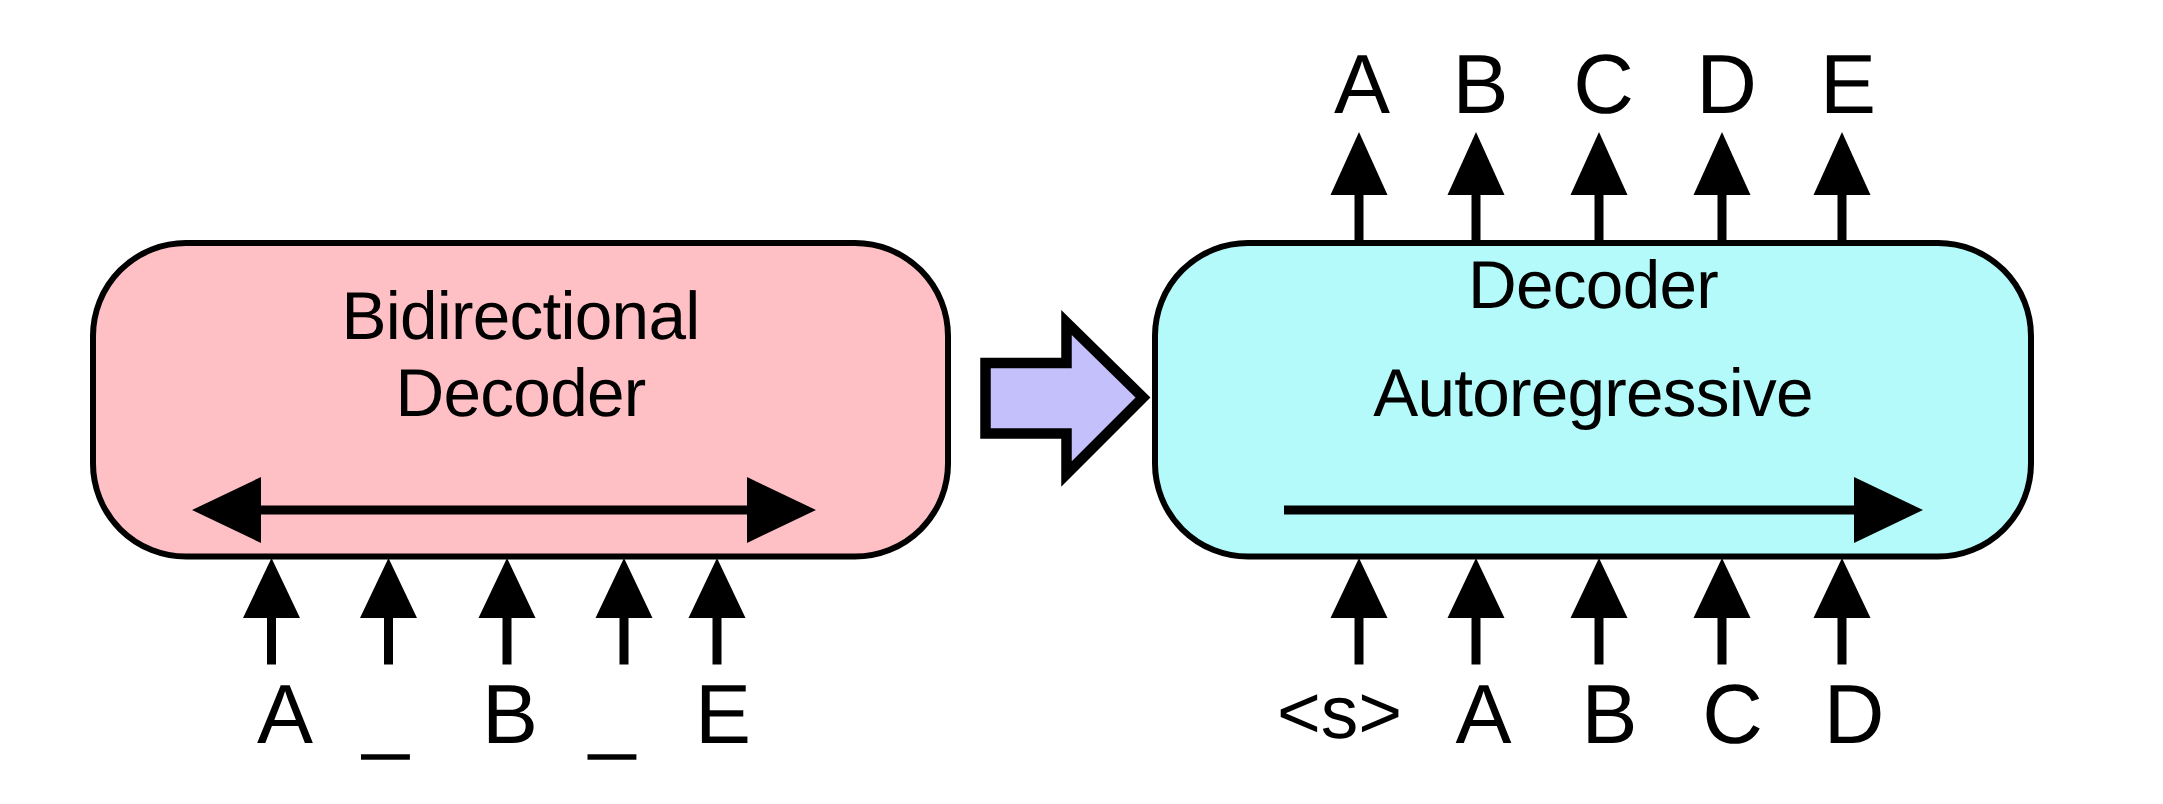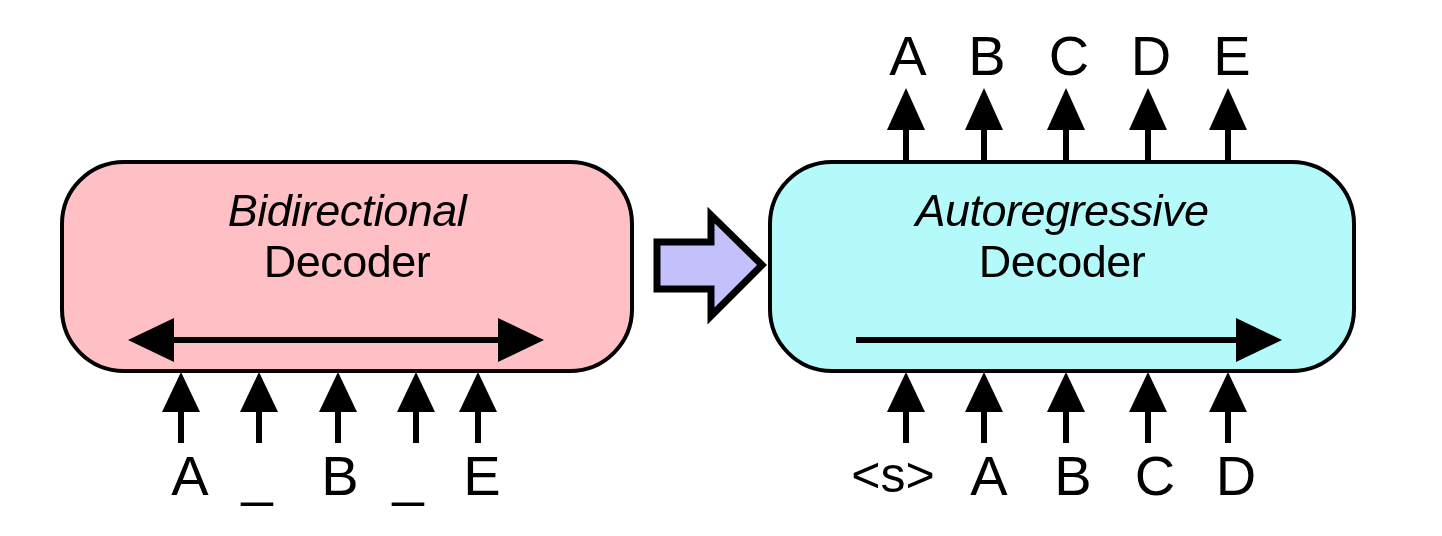--- a/index.html
+++ b/index.html
@@ -40,21 +40,21 @@
     background: #b4fafa;
   }
   .block-label {
     font-size: 45px;
     line-height: 51px;
     color: #000000;
     letter-spacing: -0.5px;
     text-align: center;
     white-space: nowrap;
   }
-  .block-label.line1 { margin-top: 21px; font-style: italic; }
+  .block-label.line1 { margin-top: 21px; }
   .token {
     position: absolute;
     font-size: 56px;
     line-height: 56px;
     color: #000000;
     text-align: center;
     white-space: nowrap;
     transform: translateX(-50%);
   }
   .token.small {
@@ -81,22 +81,22 @@
 <body>
 
 <div id="canvas">
 
   <div class="block" id="encoder-block">
     <div class="block-label line1">Bidirectional</div>
     <div class="block-label">Decoder</div>
   </div>
 
   <div class="block" id="decoder-block">
+    <div class="block-label">Decoder</div>
     <div class="block-label line1">Autoregressive</div>
-    <div class="block-label">Decoder</div>
   </div>
 
   <svg class="svg-layer" viewBox="0 0 1442 536">
     <defs>
       <marker id="mk-up" markerWidth="10" markerHeight="10" refX="5" refY="8.6" orient="auto-start-reverse" markerUnits="userSpaceOnUse">
         <path d="M5 0 L10 9 L0 9 Z" fill="#000"></path>
       </marker>
     </defs>
 
     <g>

